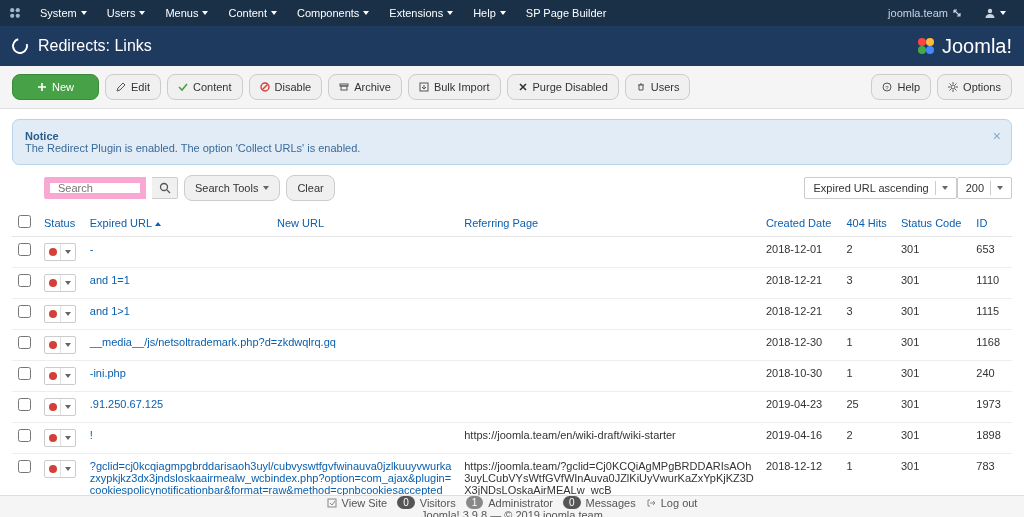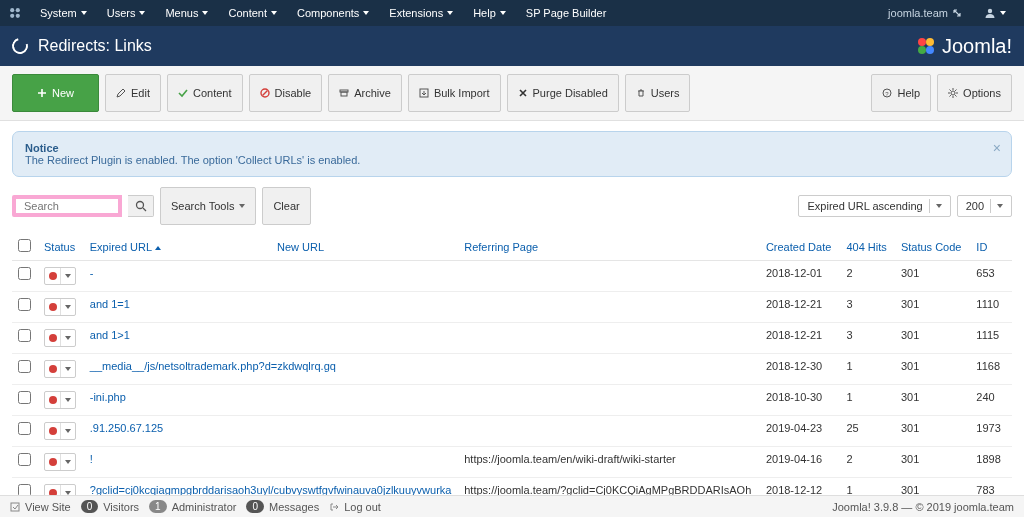--- a/index.html
+++ b/index.html
@@ -17,34 +17,34 @@
 
 
 .header { background: #1f3a5f; color: #fff; height: 40px; display: flex; align-items: center; justify-content: space-between; padding: 0 12px; }
 .header-left { display: flex; align-items: center; gap: 10px; font-size: 16px; }
 .refresh-icon { width: 16px; height: 16px; border: 2px solid #fff; border-radius: 50%; border-top-color: transparent; display:inline-block; transform: rotate(30deg);}
 .joomla-logo { display: flex; align-items: center; gap: 6px; font-size: 20px; color: #fff; }
 .joomla-logo .mark { width: 20px; height: 20px; display: inline-block; }
 
 
 .toolbar { background: #f5f5f5; padding: 8px 12px; border-bottom: 1px solid #e0e0e0; display: flex; gap: 6px; align-items: center; }
-.btn { background: #f0f0f0; border: 1px solid #ccc; border-radius: 2px; padding: 3px 10px; cursor: pointer; display: inline-flex; align-items: center; gap: 5px; font-size: 11px; color: #333; height: 38px; }
+.btn { background: #f0f0f0; border: 1px solid #ccc; border-radius: 8px; padding: 3px 10px; cursor: pointer; display: inline-flex; align-items: center; gap: 5px; font-size: 11px; color: #333; height: 26px; }
 .btn-new { background: #47a247; border-color: #3b8a3b; color: #fff; padding: 3px 24px; }
 .toolbar-right { margin-left: auto; display: flex; gap: 6px; }
 
 
 .notice { margin: 10px 12px; background: #e1ecf6; border: 1px solid #b8d4ec; border-radius: 7px; padding: 10px 12px; color: #3a6a9a; position: relative; }
 .notice strong { color: #2b5d8c; font-weight: bold; }
 .notice-close { position: absolute; right: 10px; top: 8px; cursor: pointer; color: #8aa9c4; font-size: 14px; }
 
 
 .filterbar { display: flex; align-items: center; padding: 0 12px 8px; gap: 6px; }
-.search-input { border: 4px solid #f9a8d4; border-radius: 2px 0 0 2px; padding: 4px 8px; width: 110px; height: 22px; font-size: 11px; }
+.search-input { border: 6px solid #f9a8d4; border-radius: 2px 0 0 2px; padding: 4px 8px; width: 102px; height: 22px; font-size: 11px; margin-left: 32px; }
 .search-btn { border: 1px solid #ccc; border-left: none; border-radius: 0 2px 2px 0; background: #f0f0f0; width: 26px; height: 22px; cursor: pointer; display: inline-flex; align-items: center; justify-content: center; }
-.filterbar-right { margin-left: auto; display: flex; gap: 6px; }
+.filterbar-right { margin-left: auto; display: flex; }
 .select-like { border: 1px solid #ccc; background: #fff; padding: 3px 8px; height: 22px; font-size: 11px; cursor: pointer; display: inline-flex; align-items: center; gap: 6px; border-radius: 2px; }
 .split-arrow { border-left: 1px solid #ccc; padding-left: 6px; height: 100%; display: inline-flex; align-items: center; }
 
 
 .tbl { width: calc(100% - 24px); margin: 0 12px; border-collapse: collapse; }
 .tbl th { text-align: left; padding: 6px 6px; border-bottom: 1px solid #e5e5e5; color: #0b5fad; font-weight: normal; white-space: nowrap; }
 .tbl th.static { color: #333; }
 .tbl td { padding: 6px 6px; border-bottom: 1px solid #eee; vertical-align: top; }
 .tbl input[type="checkbox"] { cursor: pointer; }
 .col-chk { width: 20px; }
@@ -59,21 +59,21 @@
 .status-pill { display: inline-flex; align-items: center; border: 1px solid #ccc; border-radius: 2px; height: 18px; overflow: hidden; background:#fff; }
 .status-pill .circ { width: 16px; height: 100%; display: inline-flex; align-items: center; justify-content: center; border-right: 1px solid #e0e0e0; }
 .status-pill .circ span { width: 8px; height: 8px; border-radius: 50%; background: #d43f3a; display: inline-block; }
 .status-pill .dd { width: 14px; height: 100%; display: inline-flex; align-items: center; justify-content: center; cursor: pointer; }
 .status-pill .dd .caret { border-top-color: #666; }
 .exp-link { word-break: break-all; display: block; max-width: 460px; }
 .ref-link { word-break: break-all; display: block; }
 .sort-caret { display:inline-block; width:0; height:0; border-left:3px solid transparent; border-right:3px solid transparent; border-bottom:4px solid #0b5fad; margin-left:3px; vertical-align: middle;}
 
 
-.footer { position: fixed; bottom: 0; left: 0; right: 0; background: #f5f5f5; border-top: 1px solid #dedede; height: 22px; display: flex; align-items: center; padding: 0 10px; font-size: 11px; color: #555; justify-content: space-between; }
+.footer { position: fixed; bottom: 0; left: 0; right: 0; background: #f5f5f5; border-top: 1px solid #dedede; height: 22px; display: flex; align-items: center; padding: 0 10px; font-size: 11px; color: #555; justify-content: space-between; flex-direction: column; }
 .footer-left { display: flex; gap: 10px; align-items: center; }
 .foot-item { display: inline-flex; align-items: center; gap: 5px; cursor: pointer; }
 .badge { background: #888; color: #fff; border-radius: 8px; padding: 1px 6px; font-size: 10px; }
 .badge-z { background: #555; }
 
 svg { display: block; }
 </style>
 </head>
 <body>
 

